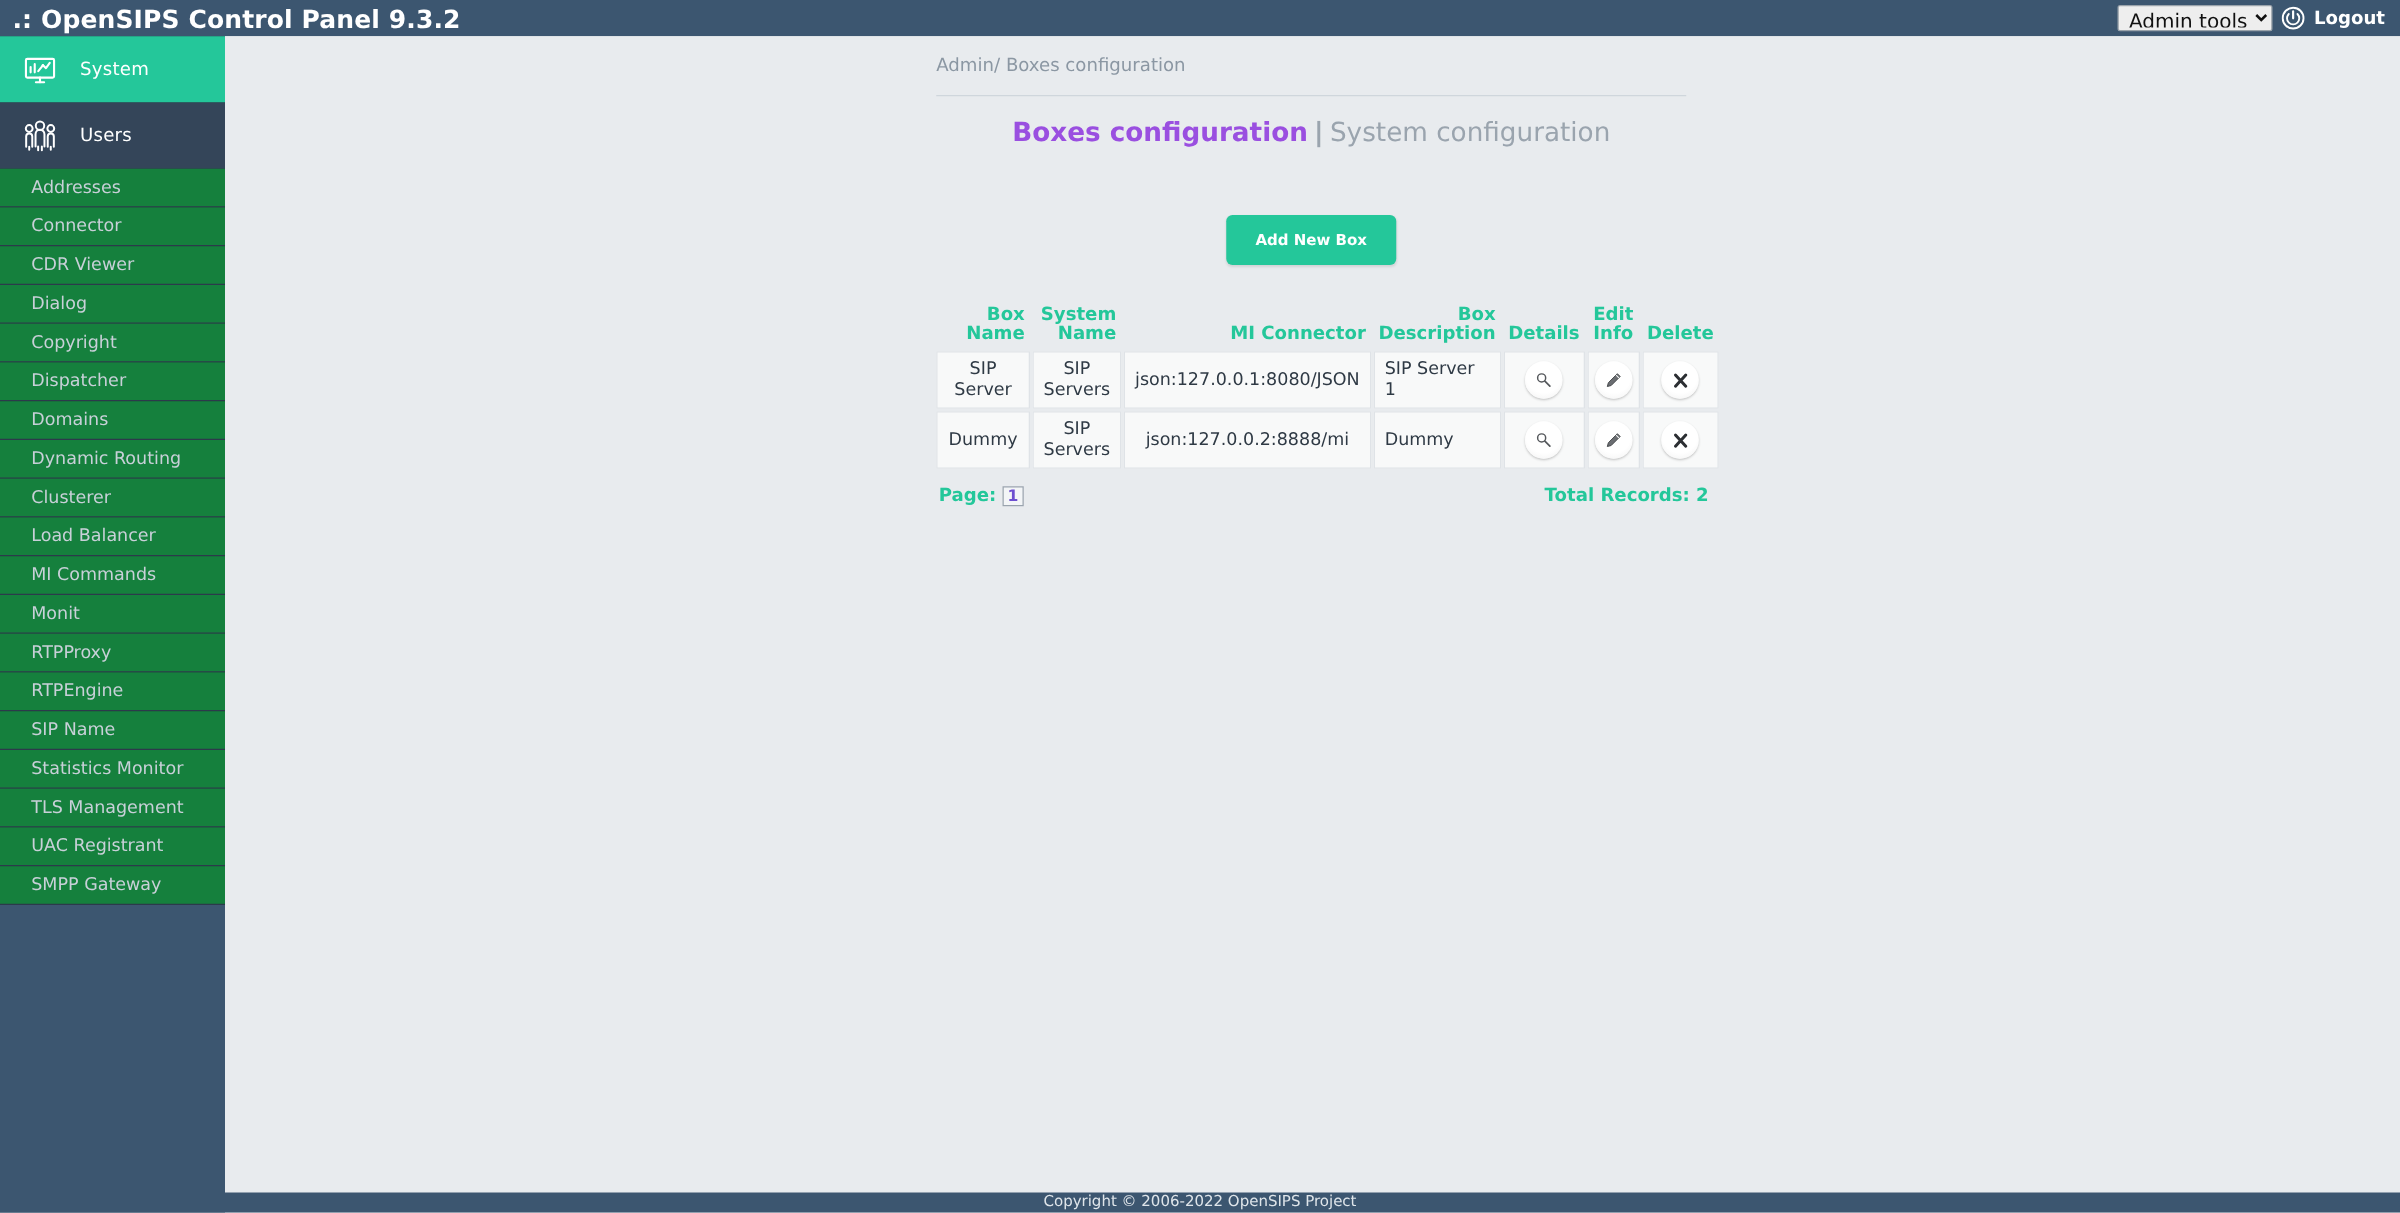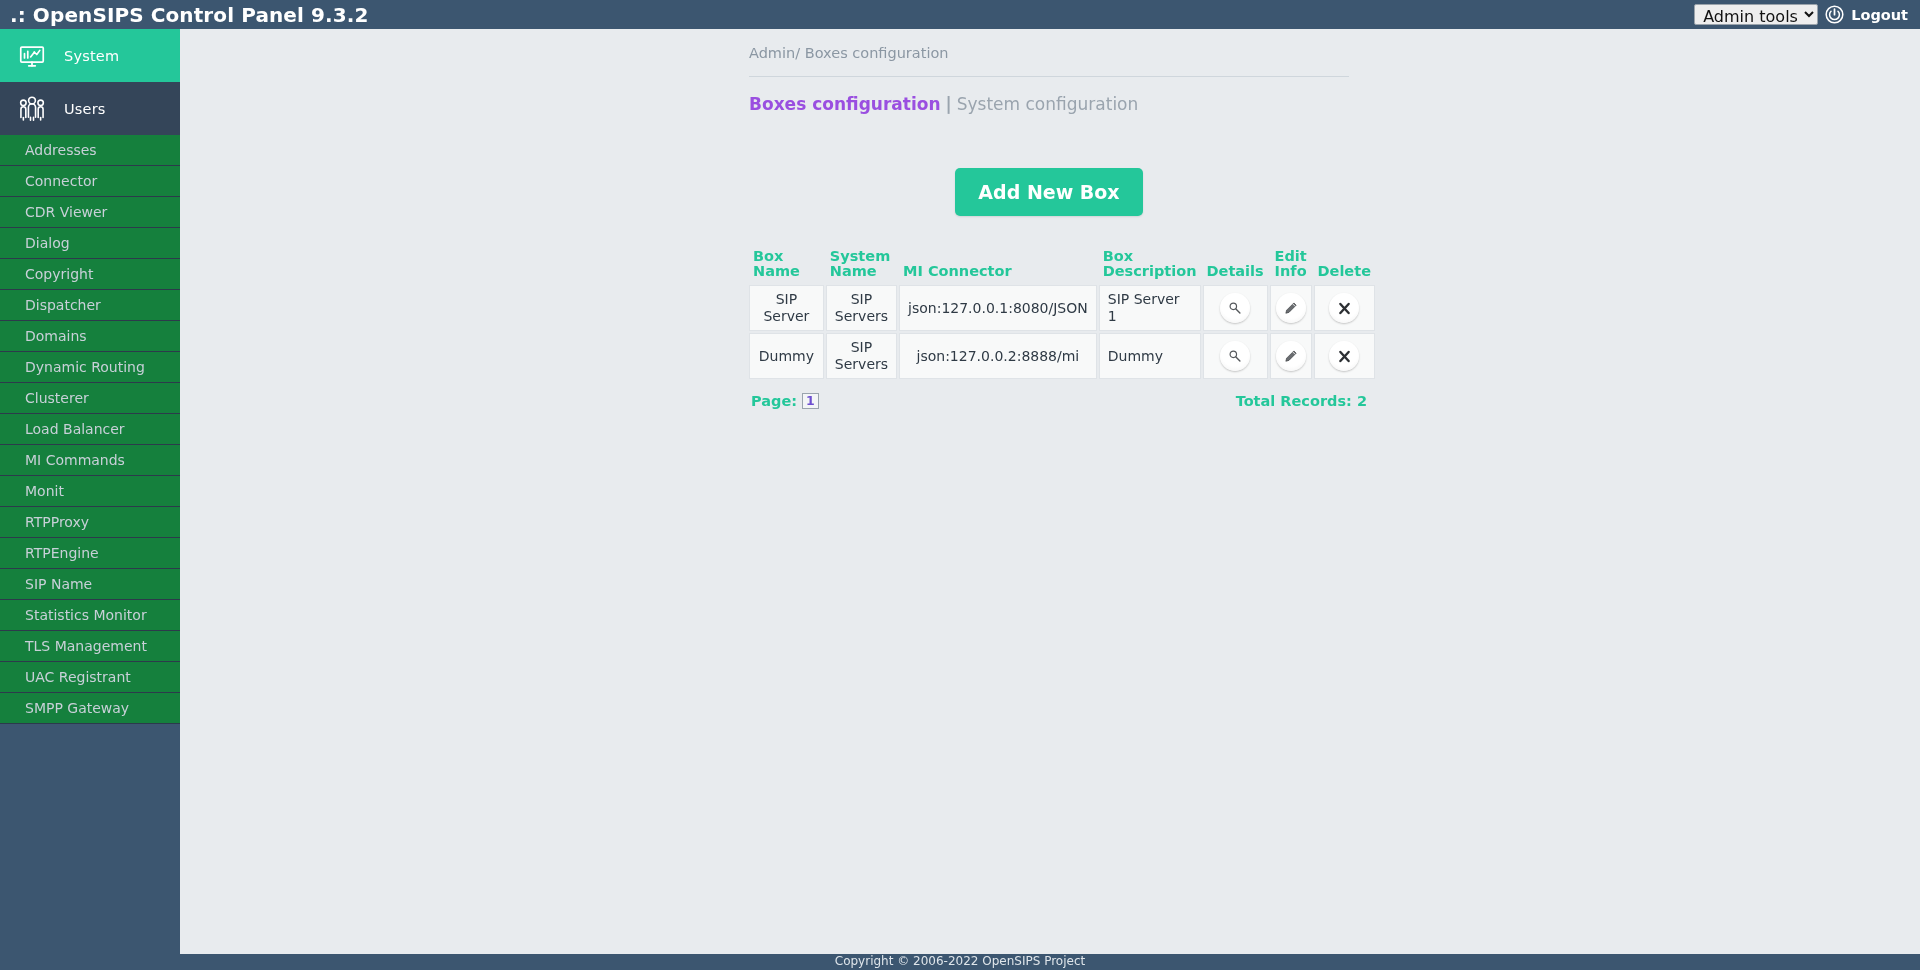--- a/index.html
+++ b/index.html
@@ -95,61 +95,62 @@
     padding-top: 16px;
   }
   #breadcrumb {
     color: #8b97a3;
     font-size: 14.5px;
     padding-bottom: 15px;
     border-bottom: 1px solid #cfd6dc;
   }
   #subnav {
     padding-top: 17px;
-    font-size: 17px;
+    font-size: 21px;
     white-space: nowrap;
+    text-align: center;
   }
   #subnav a { text-decoration: none; }
   #tab-boxes-configuration {
     color: #9a4fe0; font-weight: bold;
   }
   #subnav .divider { color: #9aa4ae; padding: 0 5px; font-weight: bold; }
   #tab-system-configuration { color: #9aa4ae; }
 
   
   #addbox-wrap {
     margin-top: 54px;
     display: flex; justify-content: center;
   }
   #add-new-box-button {
     background: #24c79a;
     color: #ffffff;
     border: none;
     border-radius: 5px;
     font-family: "DejaVu Sans", "Liberation Sans", sans-serif;
-    font-size: 19px;
+    font-size: 12px;
     font-weight: bold;
     padding: 13px 23px;
     cursor: pointer;
     box-shadow: 0 1px 2px rgba(0,0,0,.10);
   }
 
   
   #boxes-table {
     margin-top: 31px;
     border-collapse: separate;
     border-spacing: 2px 2px;
     width: 630px;
     margin-left: -2px;
   }
   #boxes-table th {
     color: #24c79a;
     font-size: 14.5px;
     font-weight: bold;
-    text-align: left;
+    text-align: right;
     vertical-align: bottom;
     padding: 0 4px 4px 4px;
     line-height: 15px;
   }
   #boxes-table th.center { text-align: center; }
   #boxes-table td {
     background: #f8f9f9;
     border: 1px solid #dfe3e7;
     color: #2f3a45;
     font-size: 14px;

